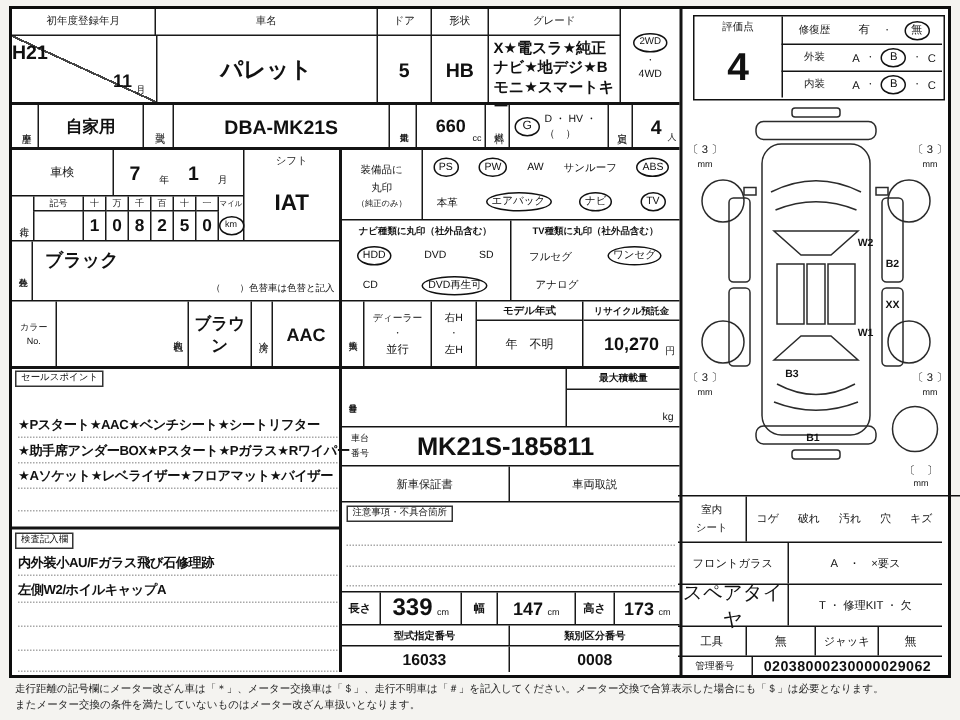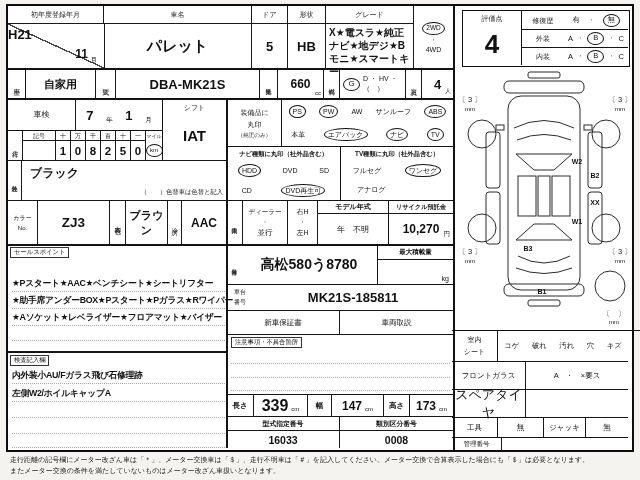--- a/index.html
+++ b/index.html
@@ -116,21 +116,20 @@
   <div class="abs" style="left:22px;top:161px;width:204px;height:39px">
     <span class="abs val" style="left:8px;top:4px;font-size:12px">ブラック</span>
     <span class="abs" style="right:3px;bottom:3px;font-size:6.3px">（　　）色替車は色替と記入</span>
   </div>
   <div class="abs hline" style="left:8px;top:200px;width:218px"></div>
 
   <div class="abs col br" style="left:8px;top:201px;width:30px;height:43px;font-size:6px;gap:2px">
     <span>カラー</span>
       <span>No.</span>
   </div>
-  <div class="abs c val br" style="left:38px;top:201px;width:72px;height:43px;font-size:13.5px">ZJ3</div>
   <div class="abs c vt hd br" style="left:110px;top:201px;width:16px;height:43px;font-size:6.5px">内装色</div>
   <div class="abs c val br" style="left:126px;top:201px;width:42px;height:43px;font-size:11px">ブラウン</div>
   <div class="abs c vt hd br" style="left:168px;top:201px;width:14px;height:43px;font-size:6.5px">冷房</div>
   <div class="abs c val" style="left:182px;top:201px;width:44px;height:43px;font-size:12px">AAC</div>
   <div class="abs hline2" style="left:8px;top:244px;width:445px"></div>
 
   <div class="abs col br" style="left:228px;top:100px;width:54px;height:46px;gap:2px">
     <span style="font-size:7px">装備品に</span>
     <span style="font-size:7px">丸印</span>
     <span style="font-size:5.5px">（純正のみ）</span>
@@ -185,32 +184,31 @@
   <div class="abs c bb" style="left:318px;top:201px;width:70px;height:13px;font-size:7px;font-weight:bold">モデル年式</div>
   <div class="abs c" style="left:318px;top:214px;width:70px;height:30px;font-size:8px">年　不明</div>
   <div class="abs vline" style="left:388px;top:201px;height:43px"></div>
   <div class="abs c bb" style="left:389px;top:201px;width:64px;height:13px;font-size:6.2px;font-weight:bold">リサイクル預託金</div>
   <div class="abs" style="left:389px;top:214px;width:64px;height:30px">
     <div class="c val" style="width:100%;height:100%;font-size:12px">10,270</div>
     <span class="abs" style="right:3px;bottom:5px;font-size:6.5px">円</span>
   </div>
 
   <div class="abs c vt hd" style="left:227px;top:246px;width:14px;height:38px;font-size:5.5px;letter-spacing:0">登録番号</div>
-  <div class="abs c val" style="left:241px;top:246px;width:136px;height:38px;font-size:14px">高松580う8780</div>
   <div class="abs bl" style="left:377px;top:246px;width:76px;height:38px">
     <div class="c bb" style="width:100%;height:13px;font-size:6.5px;font-weight:bold">最大積載量</div>
     <span class="abs" style="right:4px;bottom:2px;font-size:7px">kg</span>
   </div>
   <div class="abs hline" style="left:227px;top:284px;width:226px"></div>
 
   <div class="abs col" style="left:227px;top:285px;width:26px;height:25px;font-size:6px;gap:1px">
     <span>車台</span>
       <span>番号</span>
   </div>
-  <div class="abs c val" style="left:253px;top:285px;width:200px;height:25px;font-size:13px">MK21S-185811</div>
+  <div class="abs c val" style="left:237px;top:285px;width:200px;height:25px;font-size:17px">MK21S-185811</div>
   <div class="abs hline" style="left:227px;top:310px;width:226px"></div>
 
   <div class="abs c br" style="left:227px;top:311px;width:113px;height:23px;font-size:7.5px">新車保証書</div>
   <div class="abs c" style="left:340px;top:311px;width:113px;height:23px;font-size:7.5px">車両取説</div>
   <div class="abs hline" style="left:227px;top:334px;width:226px"></div>
 
   <span class="abs lblbox" style="left:231px;top:337px">注意事項・不具合箇所</span>
   <div class="abs dot-b" style="left:231px;top:350px;width:219px;height:14px"></div>
   <div class="abs dot-b" style="left:231px;top:364px;width:219px;height:14px"></div>
   <div class="abs dot-b" style="left:231px;top:378px;width:219px;height:13px"></div>
@@ -342,24 +340,26 @@
       <span>破れ</span>
       <span>汚れ</span>
       <span>穴</span>
       <span>キズ</span>
     </div>
     <div class="abs hline" style="left:0;top:30px;width:176px"></div>
     <div class="abs c br" style="left:0;top:31px;width:74px;height:27px;font-size:7.5px">フロントガラス</div>
     <div class="abs c" style="left:74px;top:31px;width:102px;height:27px;font-size:7.5px">A　・　×要ス</div>
     <div class="abs hline" style="left:0;top:58px;width:176px"></div>
     <div class="abs c br" style="left:0;top:59px;width:74px;height:27px;font-size:13px">スペアタイヤ</div>
+    <div class="abs c" style="left:74px;top:59px;width:102px;height:27px;font-size:7.5px">T ・ 修理KIT ・ 欠</div>
     <div class="abs hline" style="left:0;top:86px;width:176px"></div>
     <div class="abs c br" style="left:0;top:87px;width:46px;height:19px;font-size:7.5px">工具</div>
     <div class="abs c br" style="left:46px;top:87px;width:46px;height:19px;font-size:8px">無</div>
     <div class="abs c br" style="left:92px;top:87px;width:42px;height:19px;font-size:7.5px">ジャッキ</div>
     <div class="abs c" style="left:134px;top:87px;width:42px;height:19px;font-size:8px">無</div>
     <div class="abs hline" style="left:0;top:106px;width:176px"></div>
     <div class="abs c br" style="left:0;top:107px;width:50px;height:13px;font-size:6.5px">管理番号</div>
+    <div class="abs c val" style="left:50px;top:107px;width:126px;height:13px;font-size:9.5px;letter-spacing:0.3px">02038000230000029062</div>
   </div>
 
   <div class="abs" style="left:10px;top:456px;width:624px;font-size:7px;color:#1c1c1c;line-height:1.1">走行距離の記号欄にメーター改ざん車は「＊」、メーター交換車は「＄」、走行不明車は「＃」を記入してください。メーター交換で合算表示した場合にも「＄」は必要となります。</div>
   <div class="abs" style="left:10px;top:467px;width:624px;font-size:7px;color:#1c1c1c;line-height:1.1">またメーター交換の条件を満たしていないものはメーター改ざん車扱いとなります。</div>
 </div>
 
 </body></html>

